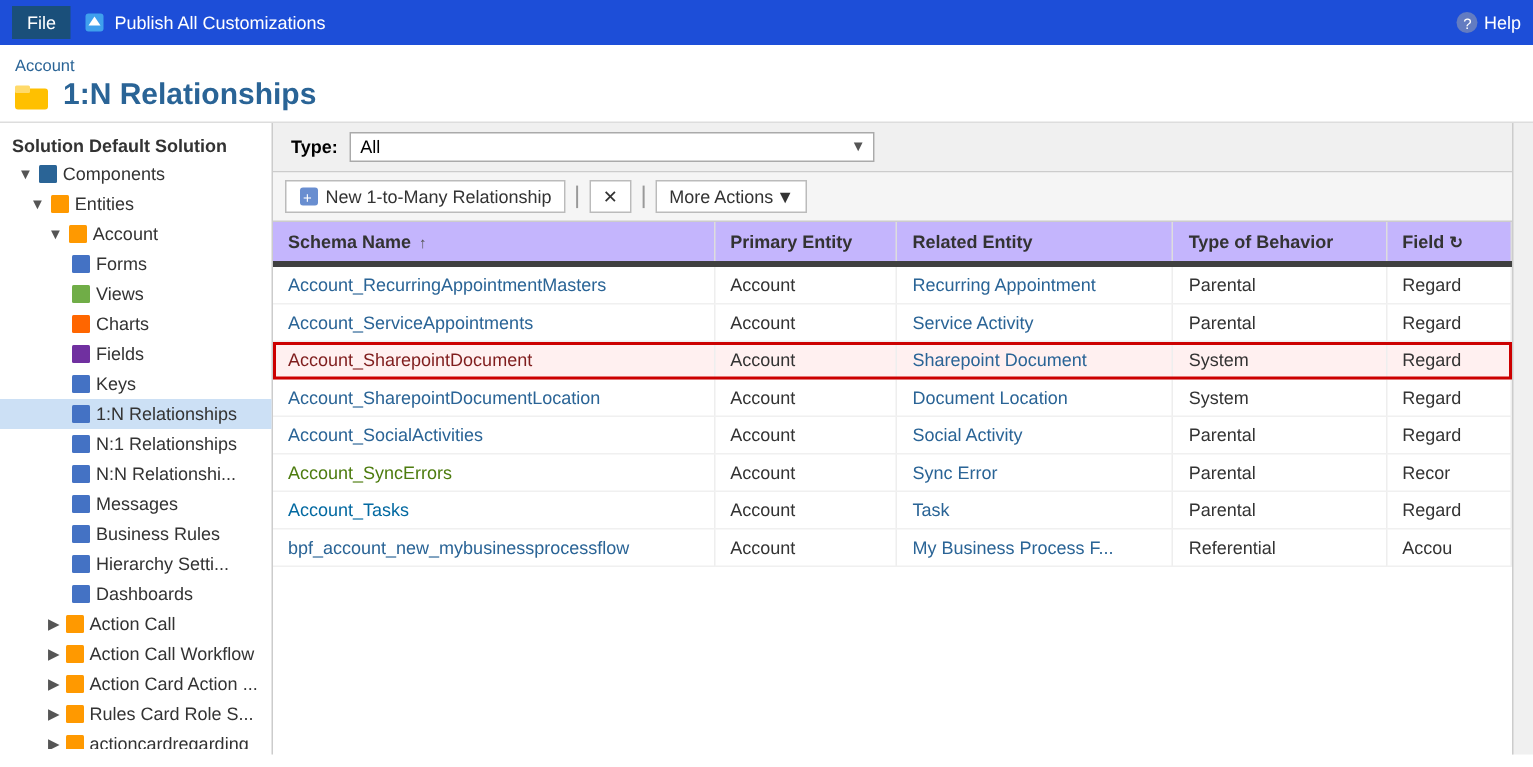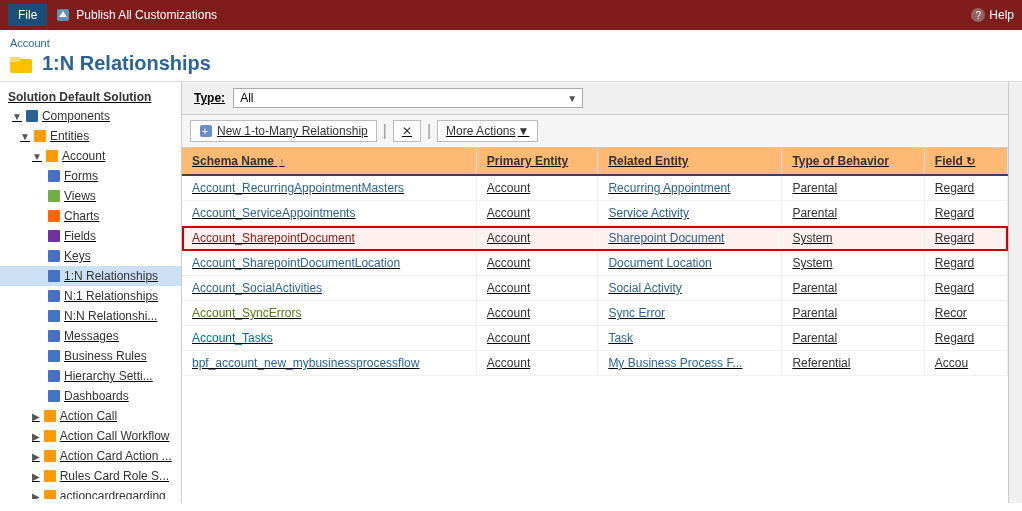--- a/index.html
+++ b/index.html
@@ -1,20 +1,20 @@
 <!DOCTYPE html>
 <html><head>
   <meta charset="utf-8">
   <style>
     * { box-sizing: border-box; margin: 0; padding: 0; }
     body { font-family: 'Segoe UI', Tahoma, Geneva, Verdana, sans-serif; font-size: 12px; background: #fff; overflow: hidden; width: 1022px; height: 511px; }
 
     
     .top-bar {
-      display: flex; align-items: center; background: #7f1d1d; height: 30px; padding: 0 8px; gap: 8px;
+      display: flex; align-items: center; background: #1d4ed8; height: 30px; padding: 0 8px; gap: 8px;
     }
     .top-bar-file-btn {
       background: #1a4f7a; color: #fff; border: none; padding: 3px 10px; font-size: 12px; cursor: pointer; height: 22px;
     }
     .top-bar-publish {
       display: flex; align-items: center; gap: 5px; color: #fff; font-size: 12px; cursor: pointer;
     }
     .top-bar-publish .icon { width: 16px; height: 16px; }
     .top-bar-help {
       margin-left: auto; color: #fff; font-size: 12px; cursor: pointer; display: flex; align-items: center; gap: 3px;
@@ -28,21 +28,21 @@
 
     
     .page-title-area {
       display: flex; align-items: center; gap: 8px; padding: 2px 10px 6px 10px; background: #fff; border-bottom: 1px solid #ddd;
     }
     .folder-icon { width: 24px; height: 20px; }
     .page-title { font-size: 20px; font-weight: bold; color: #2a6496; }
 
     
     .main-layout {
-      display: flex; height: calc(511px - 30px - 60px); text-decoration: underline;
+      display: flex; height: calc(511px - 30px - 60px);
     }
 
     
     .sidebar {
       width: 182px; min-width: 182px; background: #fff; border-right: 1px solid #ccc; overflow-y: auto; padding: 4px 0;
     }
     .sidebar-section-label {
       font-size: 12px; font-weight: bold; color: #333; padding: 4px 8px 2px 8px;
     }
     .sidebar-item {
@@ -80,21 +80,21 @@
     .toolbar-more { display: flex; align-items: center; gap: 2px; }
 
     
     .table-container {
       flex: 1; overflow-y: auto; overflow-x: auto;
     }
     table {
       width: 100%; border-collapse: collapse; font-size: 12px;
     }
     thead tr {
-      background: #fdba74; border-bottom: 2px solid #404040;
+      background: #c4b5fd; border-bottom: 4px solid #404040;
     }
     th {
       text-align: left; padding: 6px 10px; font-weight: 600; color: #333; border-right: 1px solid #ddd; white-space: nowrap; font-size: 12px;
     }
     th .sort-icon { font-size: 10px; color: #555; margin-left: 2px; }
     td {
       padding: 5px 10px; border-right: 1px solid #eee; border-bottom: 1px solid #f0f0f0; color: #333; white-space: nowrap;
     }
     tr.highlighted td { background: #fff0f0; }
     tr.highlighted { outline: 2px solid #cc0000; outline-offset: -2px; }

